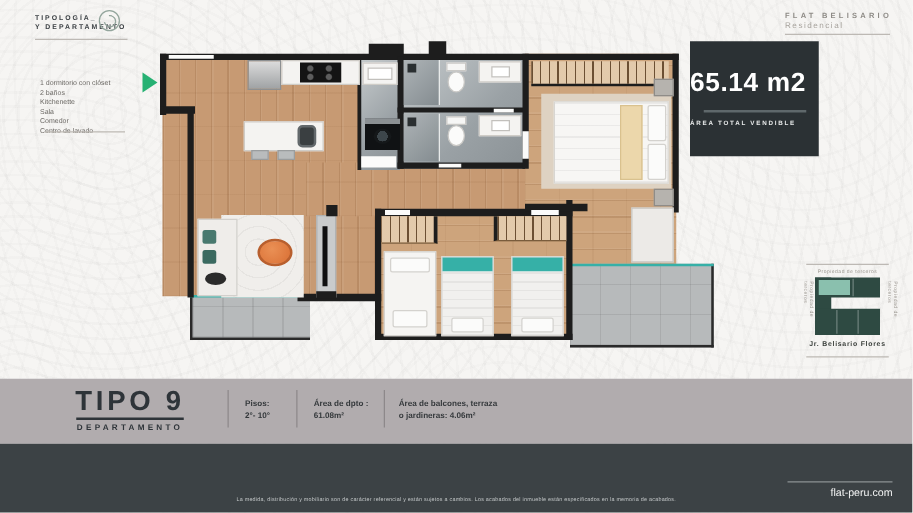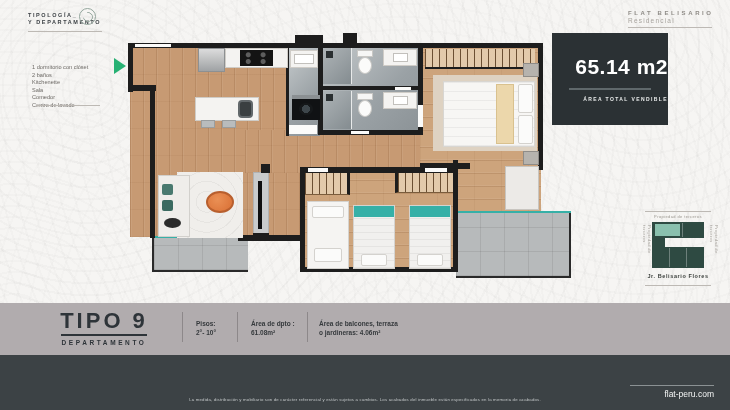--- a/index.html
+++ b/index.html
@@ -17,21 +17,21 @@
   
   .typo-line{font-size:5.5px;font-weight:bold;letter-spacing:1.6px;color:#3c4145;line-height:7px;}
   .rule{background:#bdb9b4;height:1px;}
   .stamp{width:17px;height:17px;border:1.3px solid #93a59c;border-radius:50%;box-sizing:border-box;}
   .stamp-inner{width:8px;height:8px;border:1.3px solid #93a59c;border-left-color:transparent;border-radius:50%;margin:2.5px 0 0 2.5px;transform:rotate(35deg);}
   .feat{font-size:5.6px;color:#6d6a66;line-height:7.6px;}
   
   .brand1{font-size:6px;font-weight:bold;letter-spacing:2.6px;color:#8e8b86;}
   .brand2{font-size:6.5px;letter-spacing:1.2px;color:#a7a39d;margin-top:1px;}
   
-  .area-box{left:552px;top:33px;width:116px;height:92px;background:#2b3134;text-align:right;}
+  .area-box{left:552px;top:33px;width:103px;height:92px;background:#2b3134;text-align:left;}
   .area-value{font-size:21px;font-weight:bold;letter-spacing:0.5px;color:#ffffff;margin-top:22px;}
   .area-rule{width:82px;height:2px;background:#5f686b;margin:9px auto 0;}
   .area-caption{font-size:5px;font-weight:bold;letter-spacing:1.4px;color:#e9ebeb;margin-top:6px;}
   
   .km-label{font-size:4px;color:#9a968f;letter-spacing:0.4px;}
   .km-side{writing-mode:vertical-rl;font-size:4px;color:#a09c96;letter-spacing:0.4px;}
   .km-street{font-size:5.5px;font-weight:bold;color:#3a3f3b;letter-spacing:0.6px;}
   .km-dark{background:#2e4a42;}
   
   .wall{background:#1d1d1d;}

